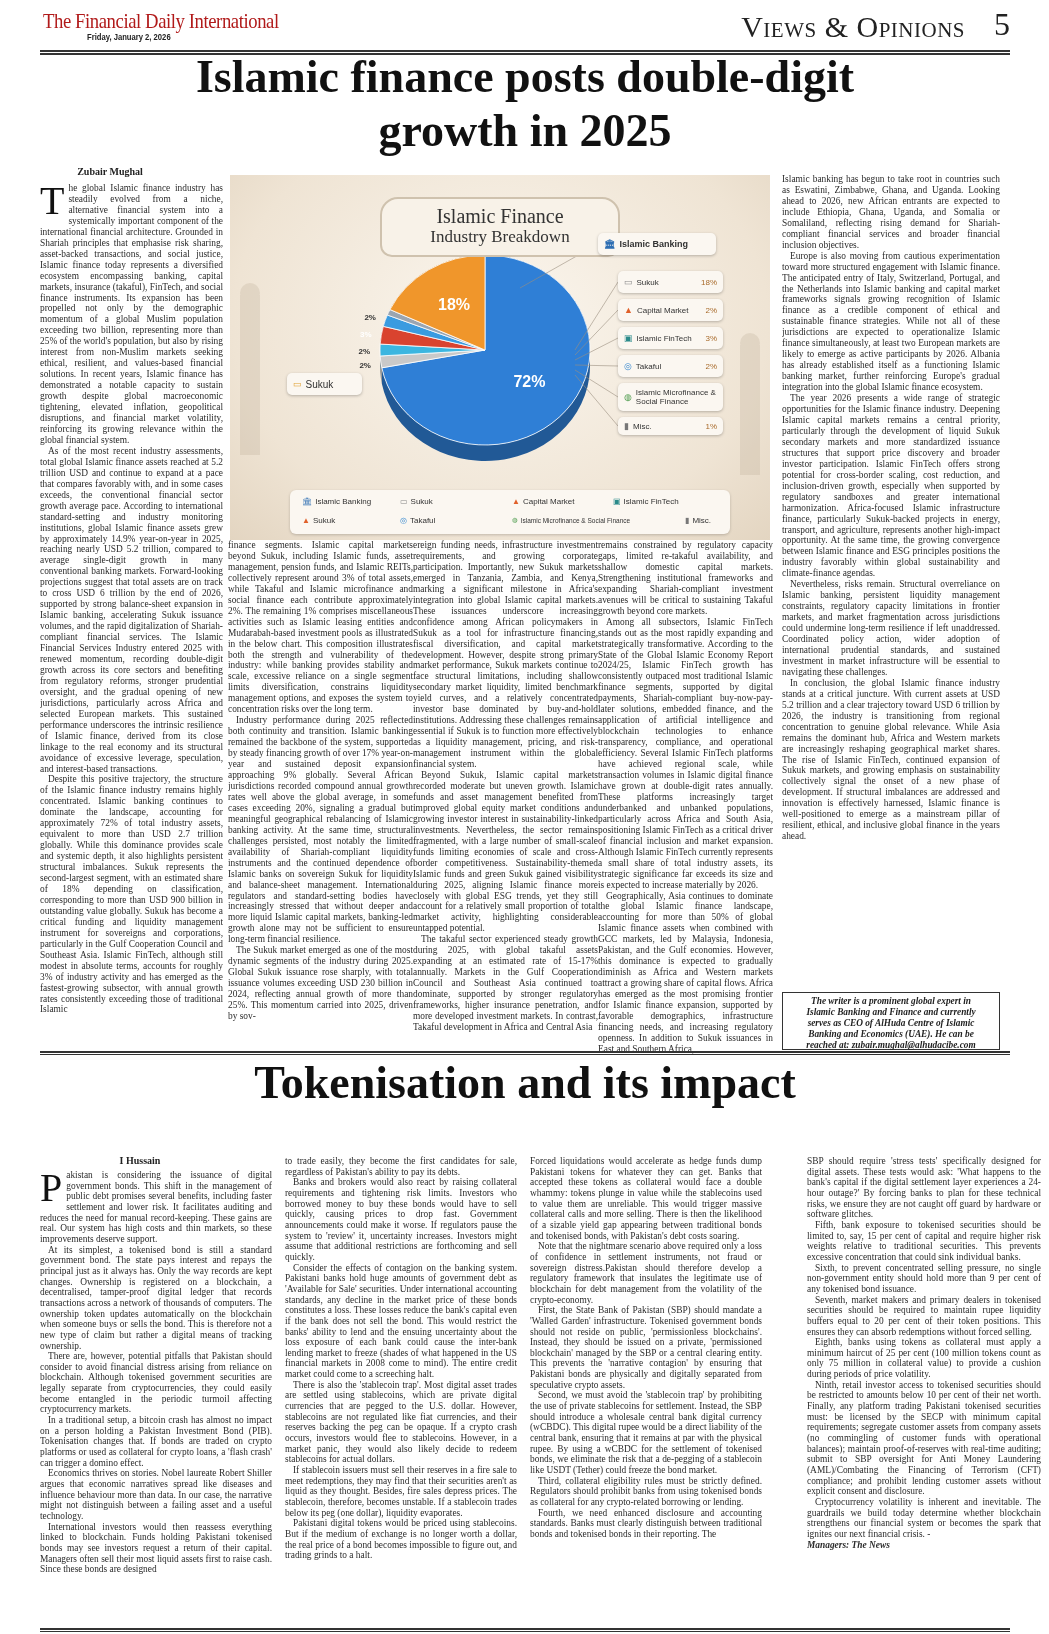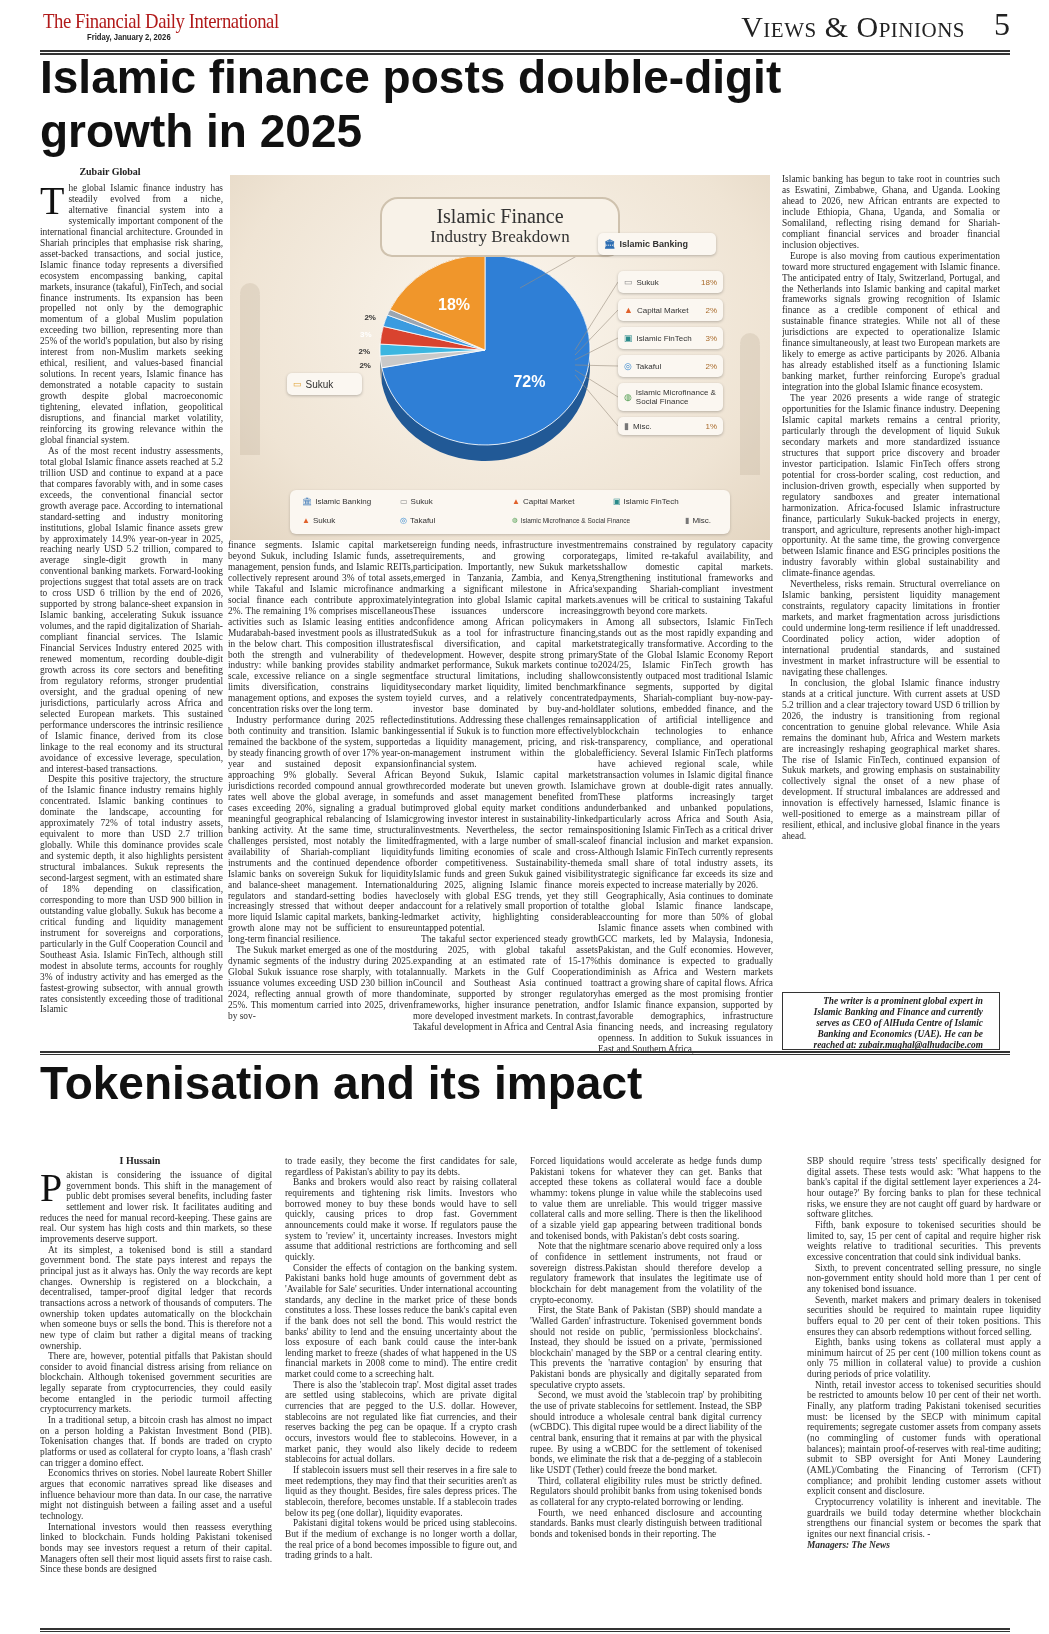--- a/index.html
+++ b/index.html
@@ -3,38 +3,38 @@
 <meta charset="utf-8">
 <style>
   * { box-sizing: border-box; margin: 0; padding: 0; }
   body { width: 1049px; height: 1634px; background: #fff; font-family: "Liberation Serif", serif; color: #222; overflow: hidden; position: relative; }
   .masthead { position: absolute; left: 40px; top: 6px; width: 970px; height: 42px; }
   .paper-name { position: absolute; left: 3px; top: 2px; font-family: "Liberation Serif", serif; font-size: 22px; color: #b11a1a; letter-spacing: -0.5px; transform: scaleX(0.85); transform-origin: left; }
   .paper-date { position: absolute; left: 47px; top: 26px; font-family: "Liberation Sans", sans-serif; font-size: 9px; font-weight: bold; color: #222; transform: scaleX(0.85); transform-origin: left; }
   .section-name { position: absolute; right: 45px; top: 4px; font-family: "Liberation Serif", serif; font-size: 30px; font-variant: small-caps; color: #222; letter-spacing: 0.5px; }
   .page-num { position: absolute; right: 0; top: 0; font-size: 32px; color: #222; }
   .rule-top { position: absolute; left: 40px; top: 50px; width: 970px; height: 5px; border-top: 2px solid #333; border-bottom: 2px solid #333; }
-  .headline { position: absolute; left: 40px; width: 970px; text-align: left; font-family: Liberation Sans, sans-serif; font-weight: bold; color: #111; }
+  .headline { position: absolute; left: 40px; width: 970px; text-align: center; font-family: Liberation Serif, serif; font-weight: bold; color: #111; }
   .h1 { top: 50px; font-size: 46px; line-height: 54px; }
   .byline { position: absolute; font-weight: bold; font-size: 10px; text-align: center; }
   .col { position: absolute; font-size: 9.4px; line-height: 10.95px; text-align: justify; color: #2b2b2b; overflow: hidden; }
   .col p { text-indent: 8px; }
   .col p.first { text-indent: 0; }
   .dropcap { float: left; font-size: 40px; line-height: 32px; margin: 2px 4px 0 0; color: #111; }
   .figure { position: absolute; left: 230px; top: 175px; width: 540px; height: 365px; background: radial-gradient(ellipse at 50% 40%, #fbf6ee 0%, #efe4d4 70%, #e3d5c1 100%); overflow: hidden; }
   .fig-title-box { position: absolute; left: 150px; top: 22px; width: 240px; height: 60px; border: 2px solid #cfc2ae; border-radius: 18px 18px 12px 12px; background: #f8f2e8; text-align: center; }
   .fig-title { font-size: 20px; line-height: 22px; margin-top: 6px; color: #333; }
   .fig-sub { font-size: 17px; line-height: 20px; color: #333; }
   .fig-svg { position: absolute; left: 0; top: 0; }
   .callout { position: absolute; background: #fbf7f1; border-radius: 5px; box-shadow: 0 1px 3px rgba(0,0,0,0.25); font-family: "Liberation Sans", sans-serif; font-size: 8px; color: #333; padding: 3px 6px; display: flex; align-items: center; gap: 4px; }
   .callout .pct { margin-left: auto; color: #a86a2a; }
   .callout .ic { font-size: 9px; }
   .legend { position: absolute; left: 60px; top: 315px; width: 440px; height: 44px; background: #fbf7f1; border-radius: 6px; box-shadow: 0 1px 3px rgba(0,0,0,0.2); font-family: "Liberation Sans", sans-serif; font-size: 8px; color: #333; }
   .leg-item { position: absolute; display: flex; align-items: center; gap: 3px; }
-  .bio { position: absolute; left: 782px; top: 992px; width: 218px; height: 58px; border: 1px solid #333; font-style: italic; font-weight: bold; font-size: 9.3px; line-height: 11px; text-align: right; padding: 3px 16px; color: #222; }
+  .bio { position: absolute; left: 782px; top: 992px; width: 218px; height: 58px; border: 1px solid #333; font-style: italic; font-weight: bold; font-size: 9.3px; line-height: 11px; text-align: center; padding: 3px 16px; color: #222; }
   .rule-mid { position: absolute; left: 40px; top: 1051px; width: 970px; height: 4px; border-top: 2px solid #333; border-bottom: 1px solid #333; }
   .h2 { top: 1058px; font-size: 46px; line-height: 50px; }
   .rule-bot { position: absolute; left: 40px; top: 1628px; width: 970px; height: 4px; border-top: 2px solid #333; border-bottom: 1px solid #333; }
   .col2 { position: absolute; font-size: 9.4px; line-height: 10.65px; text-align: justify; color: #2b2b2b; overflow: hidden; }
   .col2 p { text-indent: 8px; }
   .col2 p.first { text-indent: 0; }
   .courtesy { font-weight: bold; font-style: italic; }
 </style>
 </head>
 <body>
@@ -47,21 +47,21 @@
     <div class="page-num">5</div>
   </div>
   <div class="rule-top"></div>
 </div>
 
 <div class="headline h1">
   <div>Islamic finance posts double-digit</div>
   <div>growth in 2025</div>
 </div>
 
-<div class="byline" style="left:60px;top:166px;width:100px;">Zubair Global</div>
+<div class="byline" style="left:60px;top:166px;width:100px;">Zubair Mughal</div>
 
 <div class="col" style="left:40px;top:183px;width:183px;height:880px;">
   <p class="first"><span class="dropcap">T</span><span>he global Islamic finance industry has steadily evolved from a niche, alternative financial system into a systemically important component of the international financial architecture. Grounded in Shariah principles that emphasise risk sharing, asset-backed transactions, and social justice, Islamic finance today represents a diversified ecosystem encompassing banking, capital markets, insurance (takaful), FinTech, and social finance instruments. Its expansion has been propelled not only by the demographic momentum of a global Muslim population exceeding two billion, representing more than 25% of the world's population, but also by rising interest from non-Muslim markets seeking ethical, resilient, and values-based financial solutions. In recent years, Islamic finance has demonstrated a notable capacity to sustain growth despite global macroeconomic tightening, elevated inflation, geopolitical disruptions, and financial market volatility, reinforcing its growing relevance within the global financial system.</span></p>
   <p>As of the most recent industry assessments, total global Islamic finance assets reached at 5.2 trillion USD and continue to expand at a pace that compares favorably with, and in some cases exceeds, the conventional financial sector growth average pace. According to international standard-setting and industry monitoring institutions, global Islamic finance assets grew by approximately 14.9% year-on-year in 2025, reaching nearly USD 5.2 trillion, compared to average single-digit growth in many conventional banking markets. Forward-looking projections suggest that total assets are on track to cross USD 6 trillion by the end of 2026, supported by strong balance-sheet expansion in Islamic banking, accelerating Sukuk issuance volumes, and the rapid digitalization of Shariah-compliant financial services. The Islamic Financial Services Industry entered 2025 with renewed momentum, recording double-digit growth across its core sectors and benefiting from regulatory reforms, stronger prudential oversight, and the gradual opening of new jurisdictions, particularly across Africa and selected European markets. This sustained performance underscores the intrinsic resilience of Islamic finance, derived from its close linkage to the real economy and its structural avoidance of excessive leverage, speculation, and interest-based transactions.</p>
   <p>Despite this positive trajectory, the structure of the Islamic finance industry remains highly concentrated. Islamic banking continues to dominate the landscape, accounting for approximately 72% of total industry assets, equivalent to more than USD 2.7 trillion globally. While this dominance provides scale and systemic depth, it also highlights persistent structural imbalances. Sukuk represents the second-largest segment, with an estimated share of 18% depending on classification, corresponding to more than USD 900 billion in outstanding value globally. Sukuk has become a critical funding and liquidity management instrument for sovereigns and corporations, particularly in the Gulf Cooperation Council and Southeast Asia. Islamic FinTech, although still modest in absolute terms, accounts for roughly 3% of industry activity and has emerged as the fastest-growing subsector, with annual growth rates consistently exceeding those of traditional Islamic</p>
 </div>
 
 <div class="figure">
   <svg class="fig-svg" width="540" height="365">
     <g id="mosque" opacity="0.25">
@@ -234,20 +234,20 @@
   <p class="first">Forced liquidations would accelerate as hedge funds dump Pakistani tokens for whatever they can get. Banks that accepted these tokens as collateral would face a double whammy: tokens plunge in value while the stablecoins used to value them are unreliable. This would trigger massive collateral calls and more selling. There is then the likelihood of a sizable yield gap appearing between traditional bonds and tokenised bonds, with Pakistan's debt costs soaring.</p>
   <p>Note that the nightmare scenario above required only a loss of confidence in settlement instruments, not fraud or sovereign distress.Pakistan should therefore develop a regulatory framework that insulates the legitimate use of blockchain for debt management from the volatility of the crypto-economy.</p>
   <p>First, the State Bank of Pakistan (SBP) should mandate a 'Walled Garden' infrastructure. Tokenised government bonds should not reside on public, 'permissionless blockchains'. Instead, they should be issued on a private, 'permissioned blockchain' managed by the SBP or a central clearing entity. This prevents the 'narrative contagion' by ensuring that Pakistani bonds are physically and digitally separated from speculative crypto assets.</p>
   <p>Second, we must avoid the 'stablecoin trap' by prohibiting the use of private stablecoins for settlement. Instead, the SBP should introduce a wholesale central bank digital currency (wCBDC). This digital rupee would be a direct liability of the central bank, ensuring that it remains at par with the physical rupee. By using a wCBDC for the settlement of tokenised bonds, we eliminate the risk that a de-pegging of a stablecoin like USDT (Tether) could freeze the bond market.</p>
   <p>Third, collateral eligibility rules must be strictly defined. Regulators should prohibit banks from using tokenised bonds as collateral for any crypto-related borrowing or lending.</p>
   <p>Fourth, we need enhanced disclosure and accounting standards. Banks must clearly distinguish between traditional bonds and tokenised bonds in their reporting. The</p>
 </div>
 <div class="col2" style="left:775px;top:1156px;width:234px;height:472px;margin-left:32px;">
   <p class="first">SBP should require 'stress tests' specifically designed for digital assets. These tests would ask: 'What happens to the bank's capital if the digital settlement layer experiences a 24-hour outage?' By forcing banks to plan for these technical risks, we ensure they are not caught off guard by hardware or software glitches.</p>
   <p>Fifth, bank exposure to tokenised securities should be limited to, say, 15 per cent of capital and require higher risk weights relative to traditional securities. This prevents excessive concentration that could sink individual banks.</p>
-  <p>Sixth, to prevent concentrated selling pressure, no single non-government entity should hold more than 1 per cent of any tokenised bond issuance.</p>
+  <p>Sixth, to prevent concentrated selling pressure, no single non-government entity should hold more than 9 per cent of any tokenised bond issuance.</p>
   <p>Seventh, market makers and primary dealers in tokenised securities should be required to maintain rupee liquidity buffers equal to 20 per cent of their token positions. This ensures they can absorb redemptions without forced selling.</p>
   <p>Eighth, banks using tokens as collateral must apply a minimum haircut of 25 per cent (100 million tokens count as only 75 million in collateral value) to provide a cushion during periods of price volatility.</p>
   <p>Ninth, retail investor access to tokenised securities should be restricted to amounts below 10 per cent of their net worth. Finally, any platform trading Pakistani tokenised securities must: be licensed by the SECP with minimum capital requirements; segregate customer assets from company assets (no commingling of customer funds with operational balances); maintain proof-of-reserves with real-time auditing; submit to SBP oversight for Anti Money Laundering (AML)/Combating the Financing of Terrorism (CFT) compliance; and prohibit lending customer assets without explicit consent and disclosure.</p>
   <p><span>Cryptocurrency volatility is inherent and inevitable. The guardrails we build today determine whether blockchain strengthens our financial system or becomes the spark that ignites our next financial crisis. -</span><br><span class="courtesy">Managers: The News</span></p>
 </div>
 
 <div class="rule-bot"></div>
 
 </body></html>

